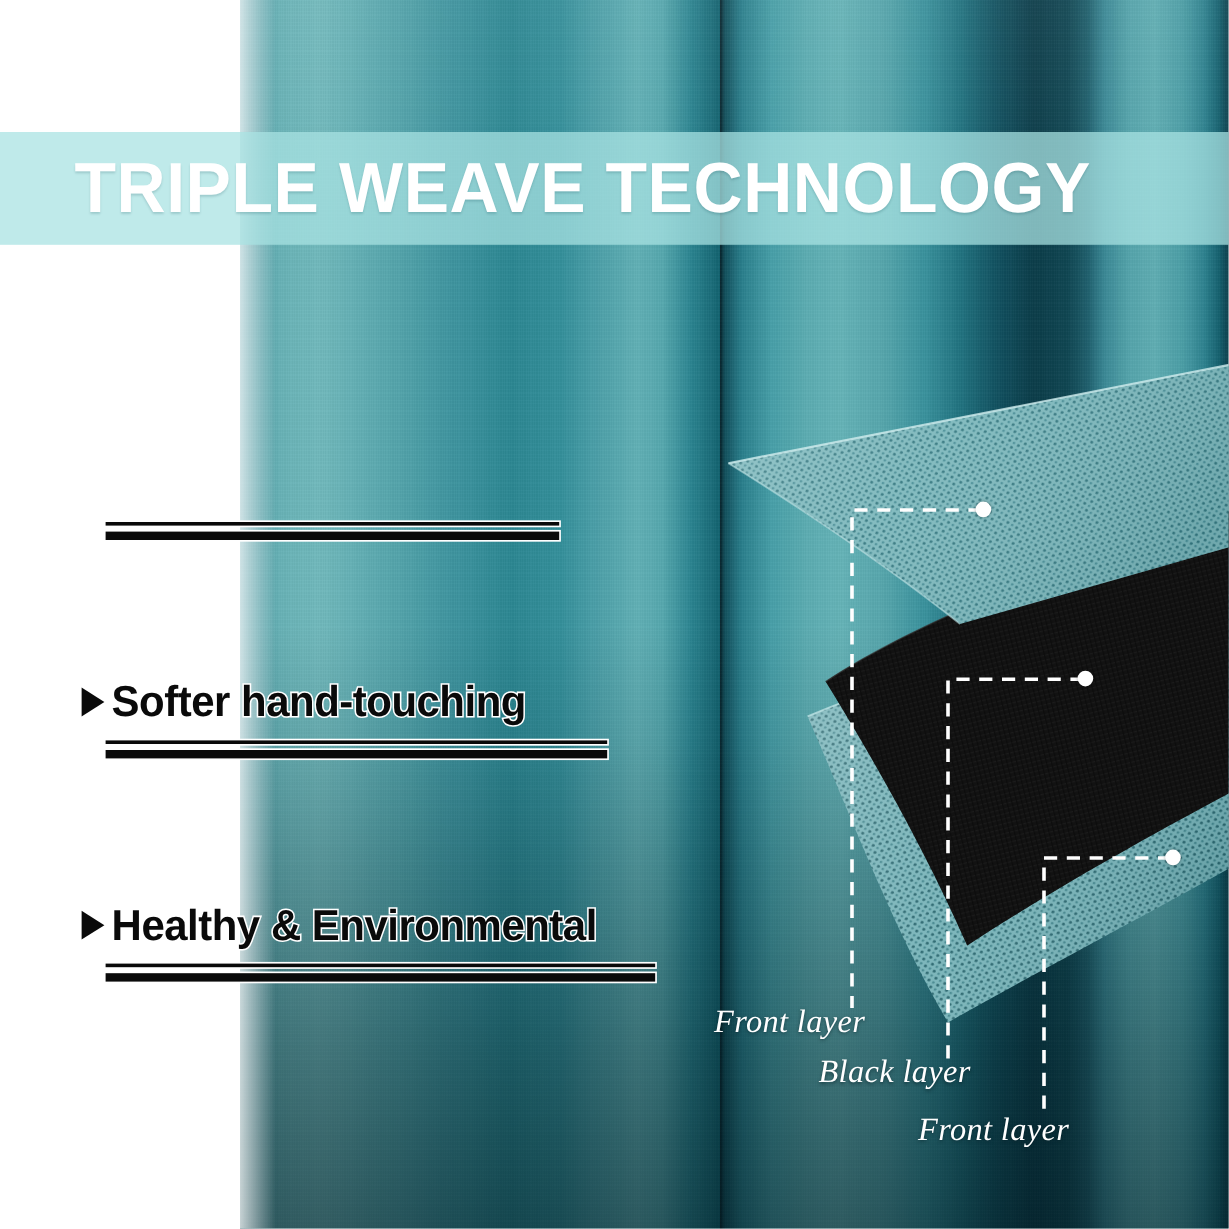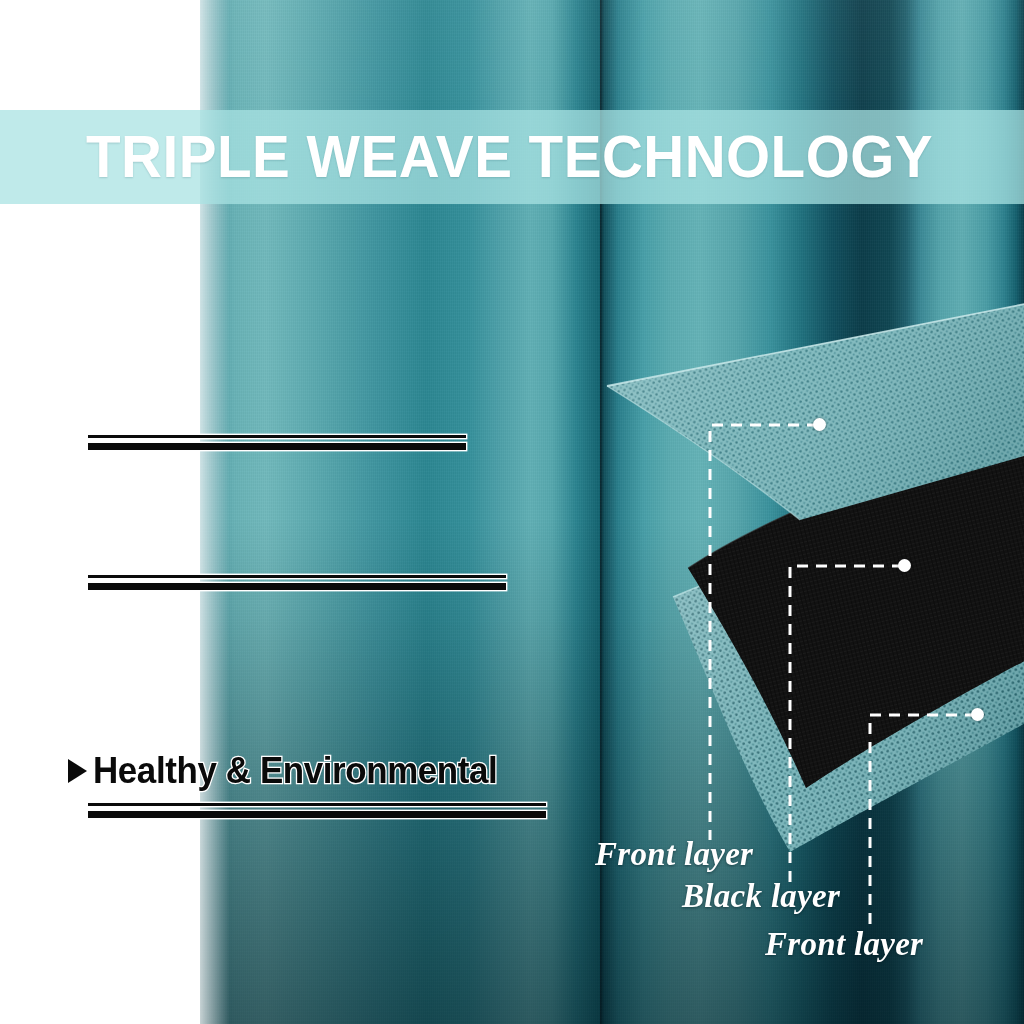--- a/index.html
+++ b/index.html
@@ -86,21 +86,21 @@
     background:linear-gradient(to right, rgba(255,255,255,1) 0%, rgba(255,255,255,0.55) 45%, rgba(255,255,255,0) 100%);
     pointer-events:none;
   }
 
   
   .banner{
     position:absolute;left:0;top:110px;width:1024px;height:94px;
     background:rgba(168,226,226,0.74);
     display:flex;align-items:center;
     box-sizing:border-box;
-    padding-left:86px;
+    padding-left:62px;
   }
   .banner-title{
     color:#ffffff;
     font-family:"Liberation Sans",sans-serif;
     font-weight:700;
     font-size:59px;
     letter-spacing:.5px;
     line-height:1;
     transform:scaleX(0.96);
     transform-origin:left center;
@@ -154,23 +154,23 @@
   .leader-dot{
     position:absolute;width:13px;height:13px;border-radius:50%;
     background:#ffffff;
     box-shadow:0 0 3px rgba(0,0,0,.35);
   }
 
   
   .lbl{
     position:absolute;
     font-family:"Liberation Serif",serif;
-    font-weight:700;
+    font-weight:400;
     font-style:italic;
-    font-size:33px;
+    font-size:27px;
     color:#ffffff;
     white-space:nowrap;
     text-shadow:0 1px 3px rgba(0,25,32,.55);
     letter-spacing:.3px;
   }
 </style>
 </head>
 <body>
 
 <div id="stage">
@@ -251,20 +251,24 @@
   </div>
 
   <div class="feature" style="top:424px;">
     <div class="rule" style="width:378px;">
       <div class="thin"></div>
       <div class="thick"></div>
     </div>
   </div>
 
   <div class="feature" style="top:564px;">
+    <div class="feature-row">
+      <div class="tri"></div>
+      <div class="feature-text">Softer hand-touching</div>
+    </div>
     <div class="rule" style="width:418px;">
       <div class="thin"></div>
       <div class="thick"></div>
     </div>
   </div>
 
   <div class="feature" style="top:718px;margin-top:32px;">
     <div class="feature-row">
       <div class="tri"></div>
       <div class="feature-text">Healthy &amp; Environmental</div>

